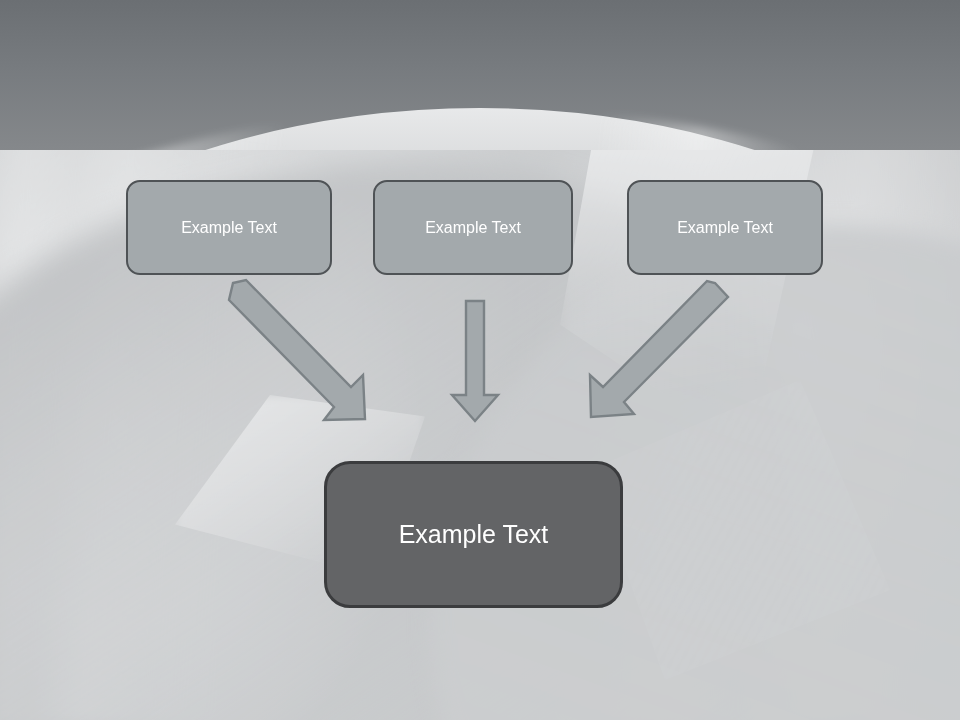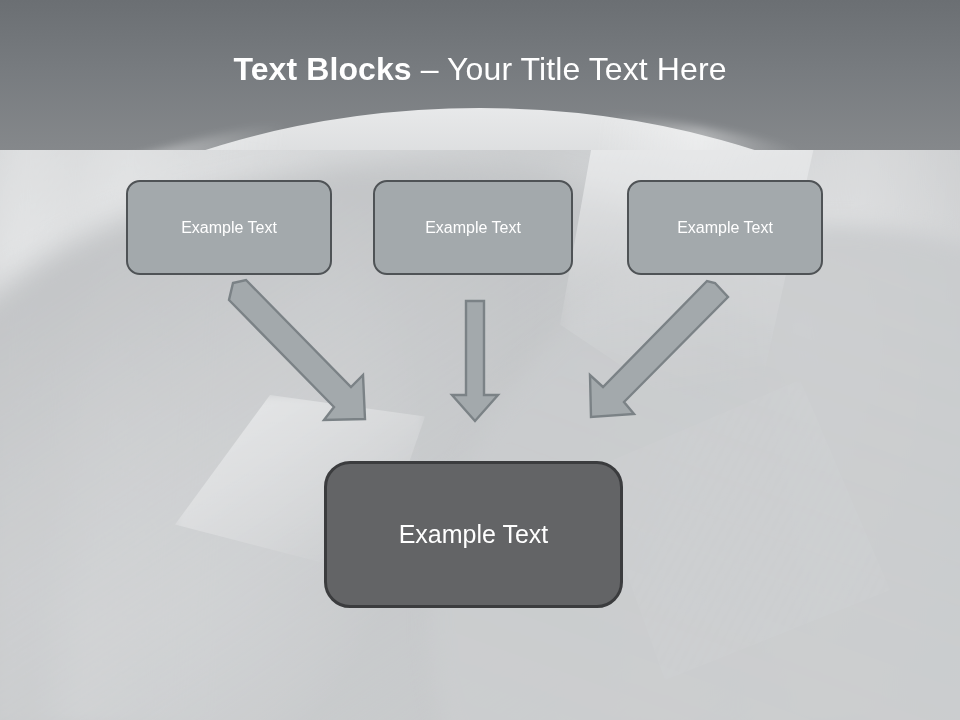--- a/index.html
+++ b/index.html
@@ -205,23 +205,20 @@
   <div id="bg-wedge"></div>
   <div id="bg-panel"></div>
   <div id="bg-fan"></div>
   <div class="bg-layer" id="bg-tint"></div>
 
   <div id="header-band">
     <div id="header-arc"></div>
     <div id="header-arc-gloss"></div>
   </div>
 
-  <div id="title">
-    <span class="strong">Text Blocks</span><span class="rest"> – Your Title Text Here</span>
-  </div>
 
   <div class="top-box" id="box-1">
     <span>Example Text</span>
   </div>
   <div class="top-box" id="box-2">
     <span>Example Text</span>
   </div>
   <div class="top-box" id="box-3">
     <span>Example Text</span>
   </div>

